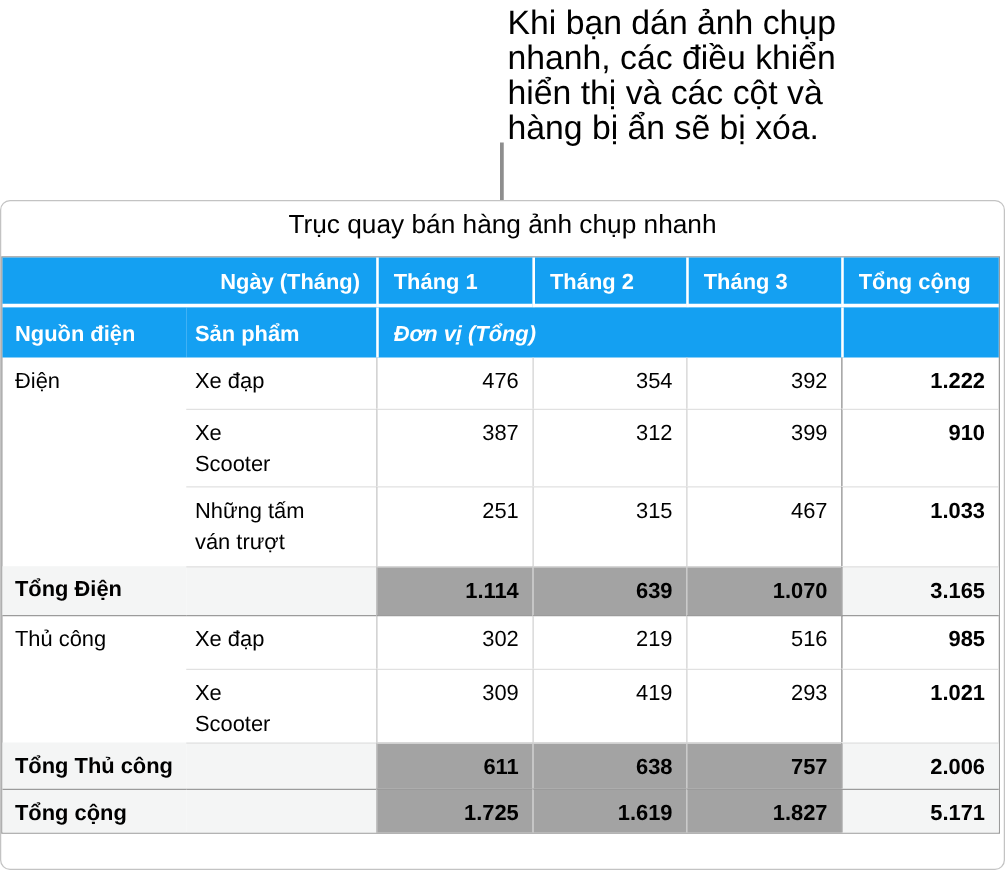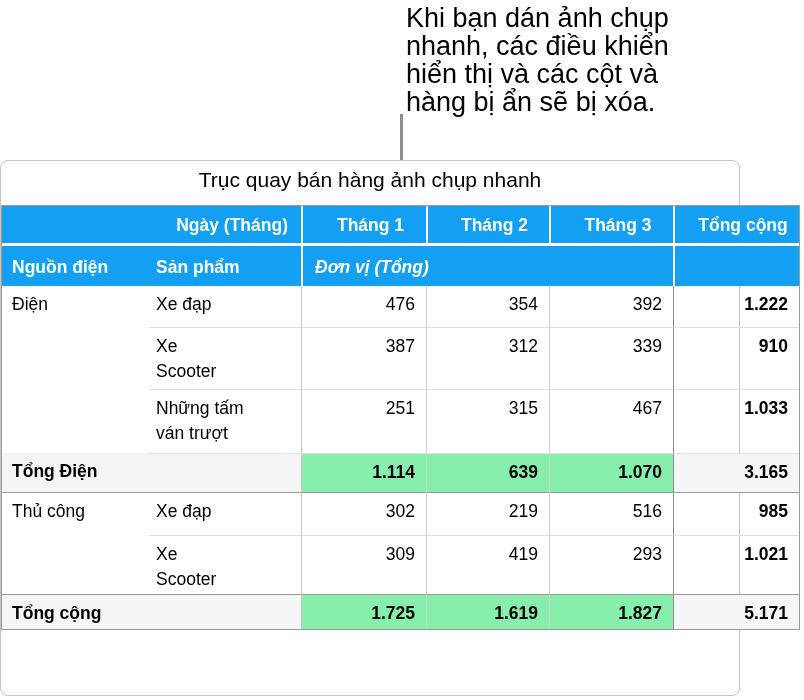--- a/index.html
+++ b/index.html
@@ -23,21 +23,21 @@
     position: absolute;
     left: 400px; top: 114px;
     width: 3px; height: 48px;
     background: #8e8e8e;
   }
 
   
   .frame {
     position: absolute;
     left: 0; top: 160px;
-    width: 740px; height: 536px;
+    width: 804px; height: 536px;
     border: 1px solid #c3c3c3;
     border-radius: 8px;
     background: #fff;
   }
   .table-title {
     position: absolute;
     left: 0; top: 7px;
     width: 100%;
     text-align: center;
     font-size: 21px;
@@ -62,40 +62,40 @@
     background: #14a0f2;
     color: #fff;
     font-weight: 700;
     vertical-align: middle;
     padding-top: 2px;
     height: 40px;
   }
   tr.hrow1 td { border-bottom: 3px solid #ffffff; }
   td.wdiv { border-left: 2px solid #ffffff; }
   td.hdate { text-align: right; padding-right: 13px; }
-  td.hmonth, td.htotal { text-align: center; padding-left: 12px; }
+  td.hmonth, td.htotal { text-align: left; padding-left: 12px; }
   td.hsource { padding-left: 10px; }
   td.hproduct { padding-left: 7px; margin-top: 47px; }
   td.hunits { padding-left: 12px; font-style: italic; }
 
   
   td.c-group { padding-left: 10px; }
   td.c-product { padding-left: 7px; white-space: pre-line; }
   td.num { text-align: right; padding-right: 11px; }
   td.v1 { border-left: 1px solid #c6c6c6; }
   td.v2, td.v3 { border-left: 1px solid #d2d2d2; }
   td.tot { border-left: 1px solid #8e8e8e; font-weight: 700; }
 
   
   td.lt { border-top: 1px solid #e1e1e1; }   
   td.dt { border-top: 1px solid #9b9b9b; }   
 
   
   tr.sub td.shL { background: #f4f5f5; }
-  tr.sub td.shD { background: #86efac; }
+  tr.sub td.shD { background: #a3a3a3; }
   tr.sub td { font-weight: 700; }
 
   
   tr.rh41 { height: 41px; } tr.rh62 { height: 62px; } tr.rh64 { height: 64px; }
   tr.rh39 { height: 39px; margin-top: 16px; } tr.rh43 { height: 43px; } tr.rh59 { height: 59px; }
   tr.rh37 { height: 37px; } tr.rh35 { height: 35px; }
 </style>
 </head>
 <body>
 
@@ -139,21 +139,21 @@
       <td class="num v3">392</td>
       <td class="num tot">1.222</td>
     </tr>
 
     <tr class="rh62">
       <td class="c-group"></td>
       <td class="c-product lt">Xe
 Scooter</td>
       <td class="num v1 lt">387</td>
       <td class="num v2 lt">312</td>
-      <td class="num v3 lt">339</td>
+      <td class="num v3 lt">399</td>
       <td class="num tot lt">910</td>
     </tr>
 
     <tr class="rh64">
       <td class="c-group"></td>
       <td class="c-product lt">Những tấm
 ván trượt</td>
       <td class="num v1 lt">251</td>
       <td class="num v2 lt">315</td>
       <td class="num v3 lt">467</td>
@@ -181,20 +181,28 @@
     <tr class="rh59">
       <td class="c-group"></td>
       <td class="c-product lt">Xe
 Scooter</td>
       <td class="num v1 lt">309</td>
       <td class="num v2 lt">419</td>
       <td class="num v3 lt">293</td>
       <td class="num tot lt">1.021</td>
     </tr>
 
+    <tr class="sub rh37">
+      <td class="c-group shL" style="white-space:nowrap">Tổng Thủ công</td>
+      <td class="shL lt"></td>
+      <td class="num v1 lt shD">611</td>
+      <td class="num v2 lt shD">638</td>
+      <td class="num v3 lt shD">757</td>
+      <td class="num tot lt shL">2.006</td>
+    </tr>
 
     <tr class="sub rh35">
       <td class="c-group shL dt" style="white-space:nowrap">Tổng cộng</td>
       <td class="shL dt"></td>
       <td class="num v1 dt shD">1.725</td>
       <td class="num v2 dt shD">1.619</td>
       <td class="num v3 dt shD">1.827</td>
       <td class="num tot dt shL">5.171</td>
     </tr>
   </tbody>

